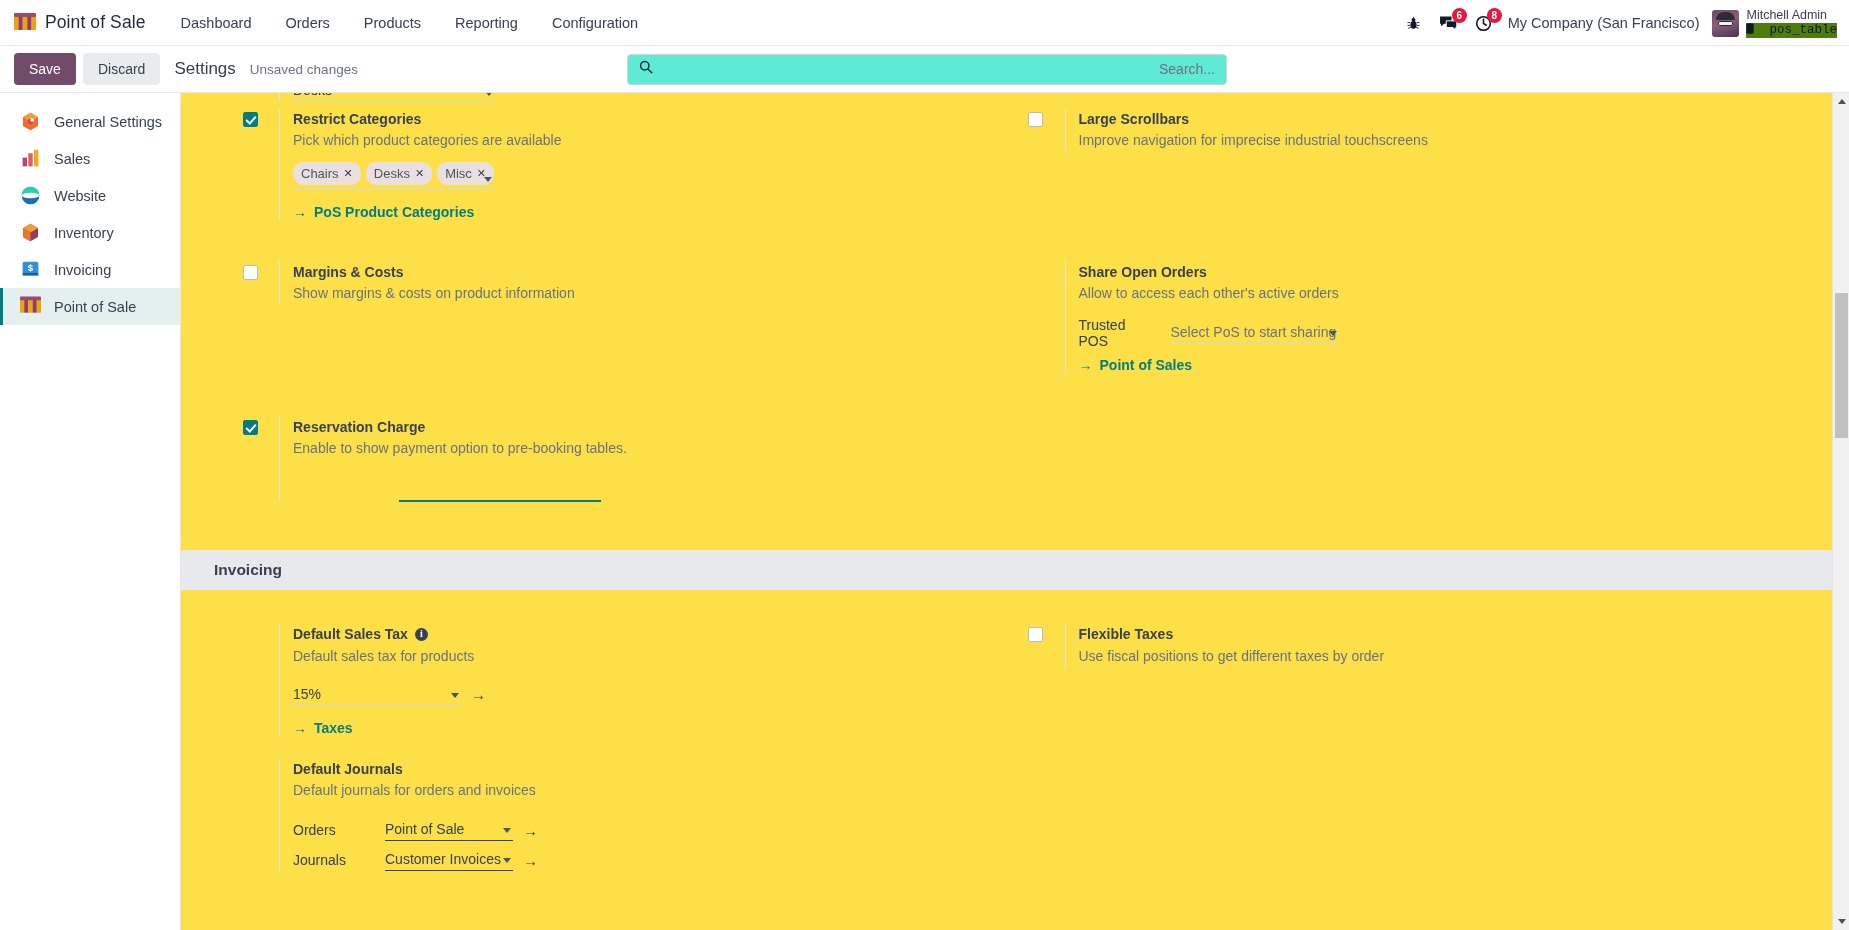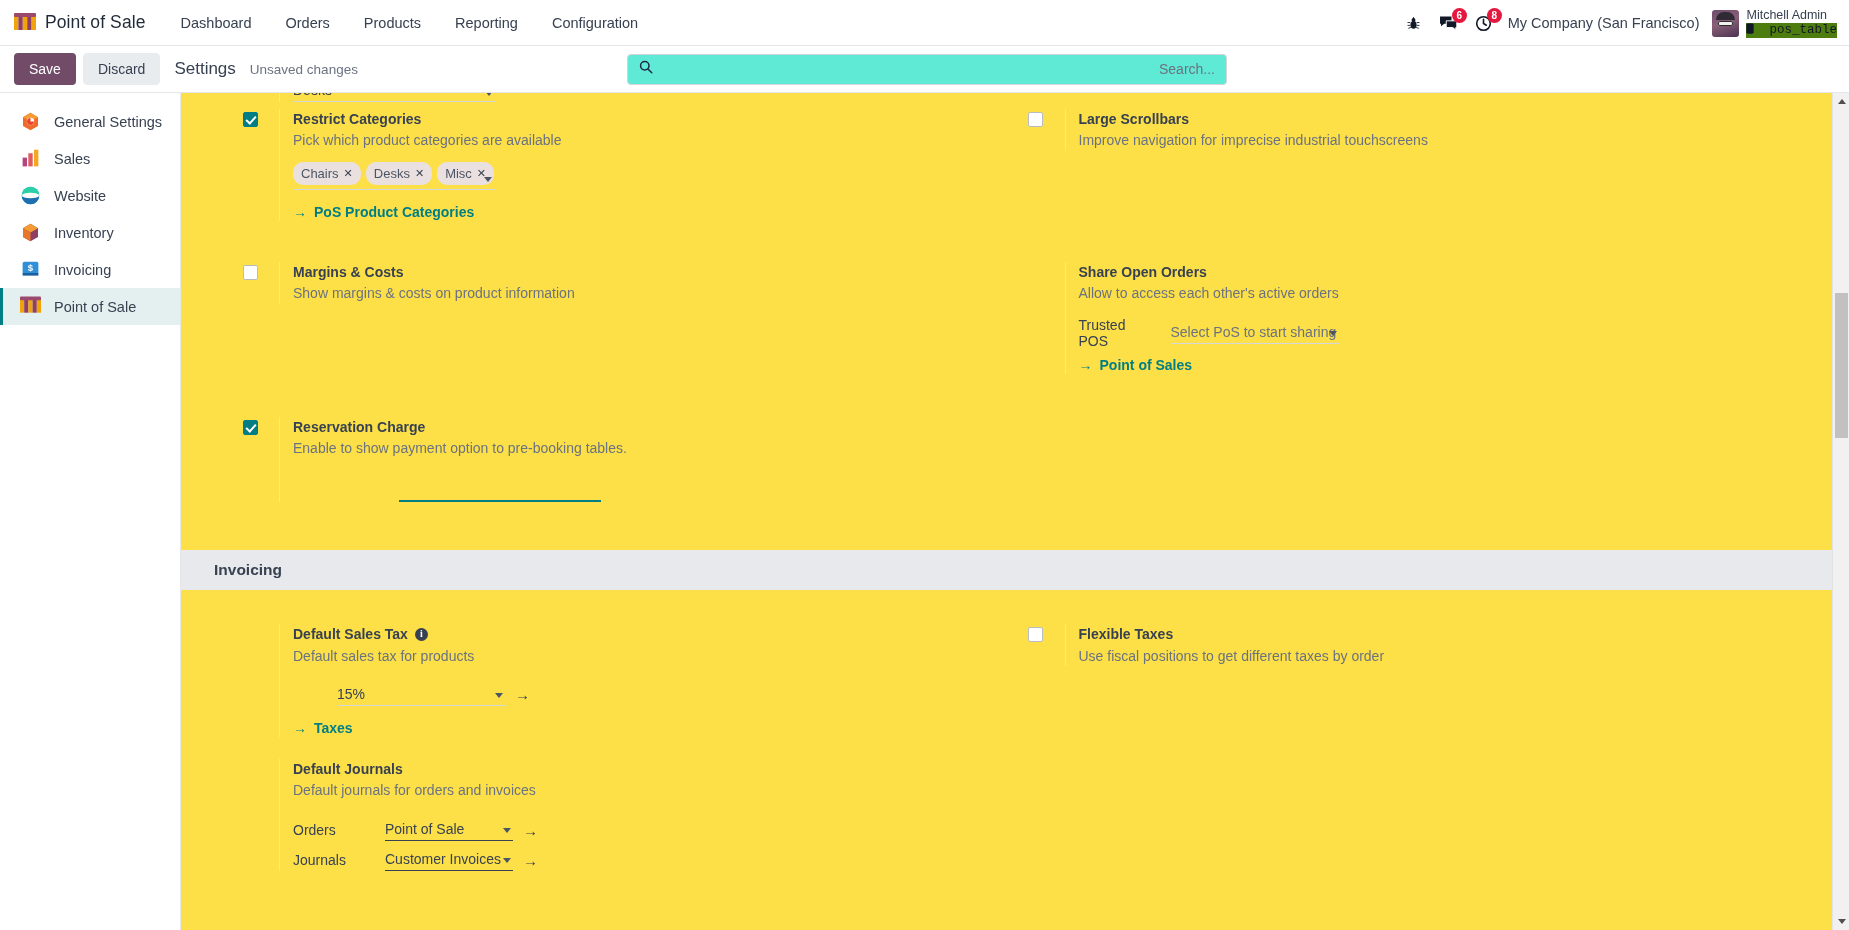--- a/index.html
+++ b/index.html
@@ -657,21 +657,21 @@
             <div class="col">
 
               <div class="setting">
                 <div class="cbox-wrap"></div>
                 <div class="setting-body">
                   <div class="s-title">
                     <span>Default Sales Tax</span>
                     <span class="info-i">i</span>
                   </div>
                   <div class="s-desc">Default sales tax for products</div>
-                  <div class="fieldrow" style="margin-top:18px;margin-left:44px;">
+                  <div class="fieldrow" style="margin-top:18px;">
                     <span class="uselect" style="width:168px;">
                       <span>15%</span>
                       <span class="cr"></span>
                     </span>
                     <span class="iarrow">→</span>
                   </div>
                   <div class="link">
                     <span class="arrow">→</span>
                     <span>Taxes</span>
                   </div>

